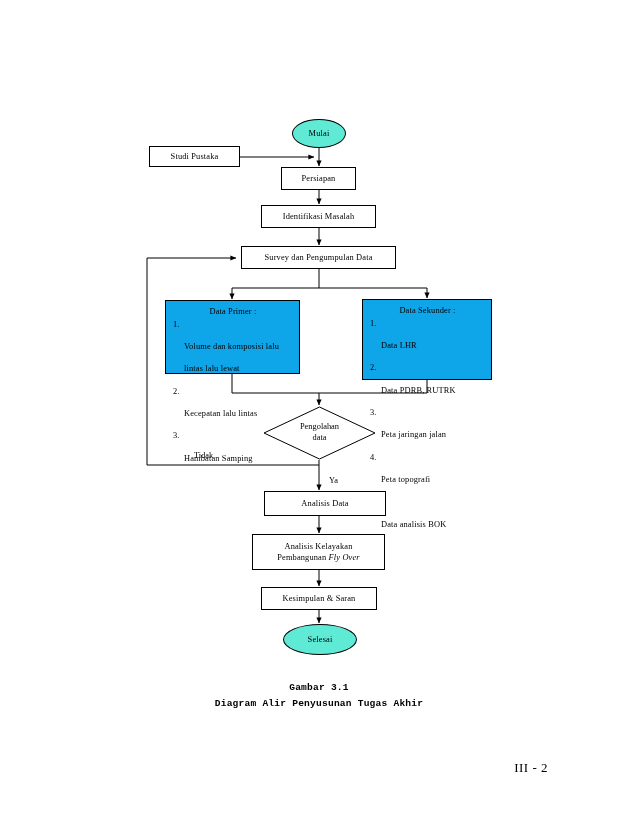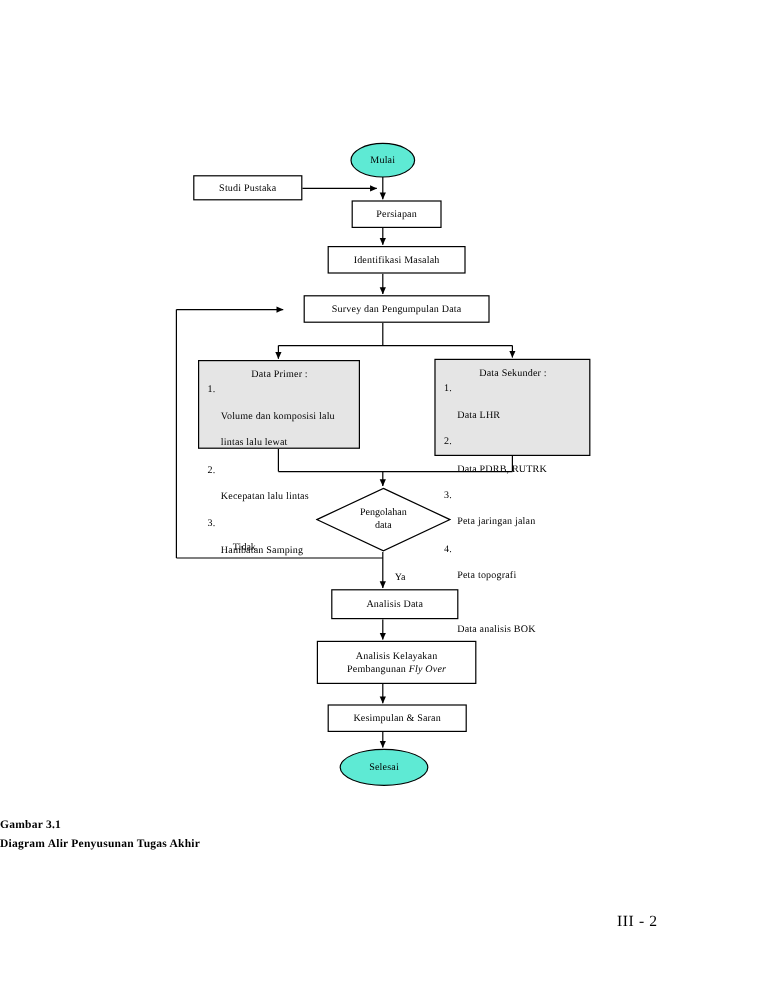--- a/index.html
+++ b/index.html
@@ -35,30 +35,29 @@
     justify-content: center;
     text-align: center;
     font-size: 8.4px;
     line-height: 1.32;
     letter-spacing: 0.15px;
     color: #000;
   }
   .box {
     border: 1px solid #000000;
     background: #ffffff;
-    margin-left: 12px;
   }
   .terminator {
     border: 1px solid #000000;
     border-radius: 50%;
     background: #5eead4;
   }
   .list-node {
     border: 1px solid #000000;
-    background: #e5e5e5;
+    background: #0ea5e9;
     display: block;
     text-align: left;
     padding: 5px 6px 5px 7px;
   }
   .list-node .list-title {
     display: block;
     text-align: center;
     margin-bottom: 1.5px;
     white-space: nowrap;
   }
@@ -106,24 +105,26 @@
     line-height: 1;
     white-space: nowrap;
     color: #000;
   }
   
   #figure-caption {
     position: absolute;
     left: 0;
     top: 680px;
     width: 638px;
+    text-align: center;
     font-weight: bold;
     font-size: 9.6px;
     line-height: 1.62;
     letter-spacing: 0.2px;
+    font-family: Liberation Mono, monospace;
   }
   #figure-caption span { display: block; }
   #page-number {
     position: absolute;
     left: 0;
     top: 760px;
     width: 527px;
     text-align: right;
     font-size: 13px;
     letter-spacing: 0.5px;
@@ -248,21 +249,21 @@
     <div class="dlabel">
       <span>Pengolahan</span>
       <span>data</span>
     </div>
   </div>
 
   <div class="edge-label" style="left:194px; top:452px;">Tidak</div>
 
   <div class="edge-label" style="left:329px; top:477px;">Ya</div>
 
-  <div class="node box" style="left:264px; top:491px; width:106px; height:25px;text-align:right;">
+  <div class="node box" style="left:264px; top:491px; width:122px; height:25px;text-align:right;">
     <span>Analisis Data</span>
   </div>
 
   <div class="node box" style="left:252px; top:534px; width:133px; height:36px; flex-direction:column;">
     <span>Analisis Kelayakan</span>
     <span><span>Pembangunan </span><span class="ital">Fly Over</span></span>
   </div>
 
   <div class="node box" style="left:261px; top:587px; width:116px; height:23px;">
     <span>Kesimpulan &amp; Saran</span>

